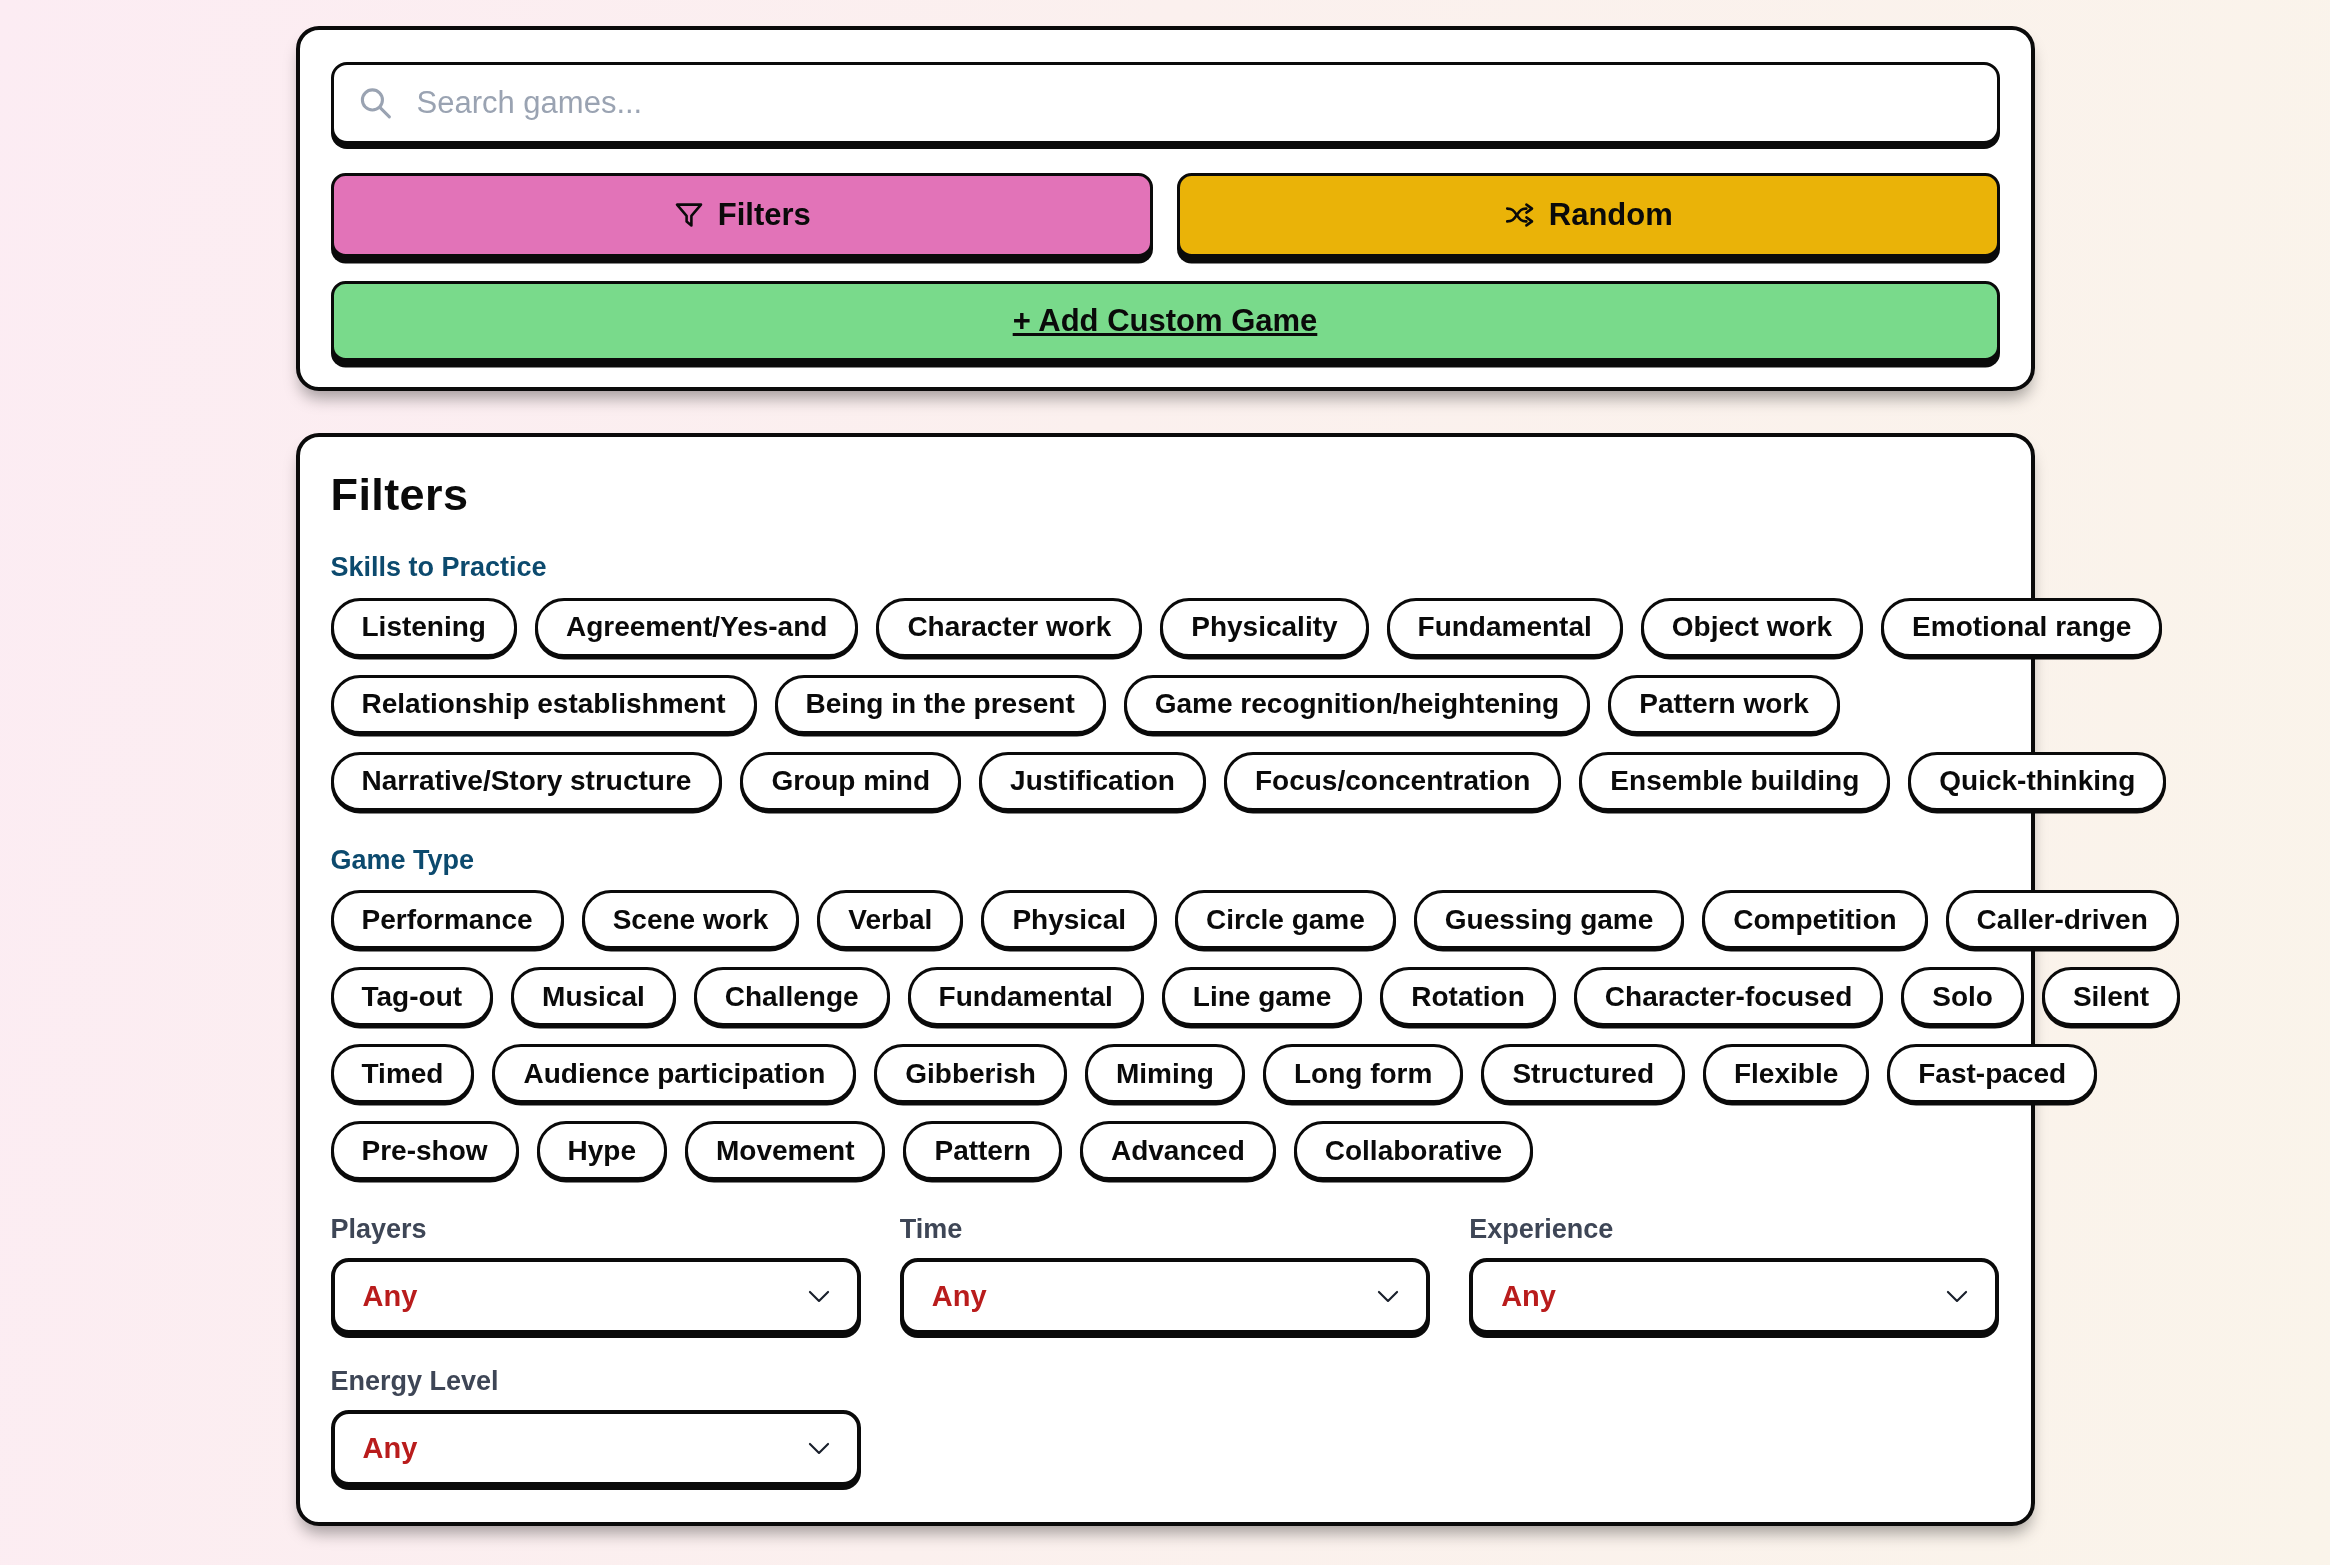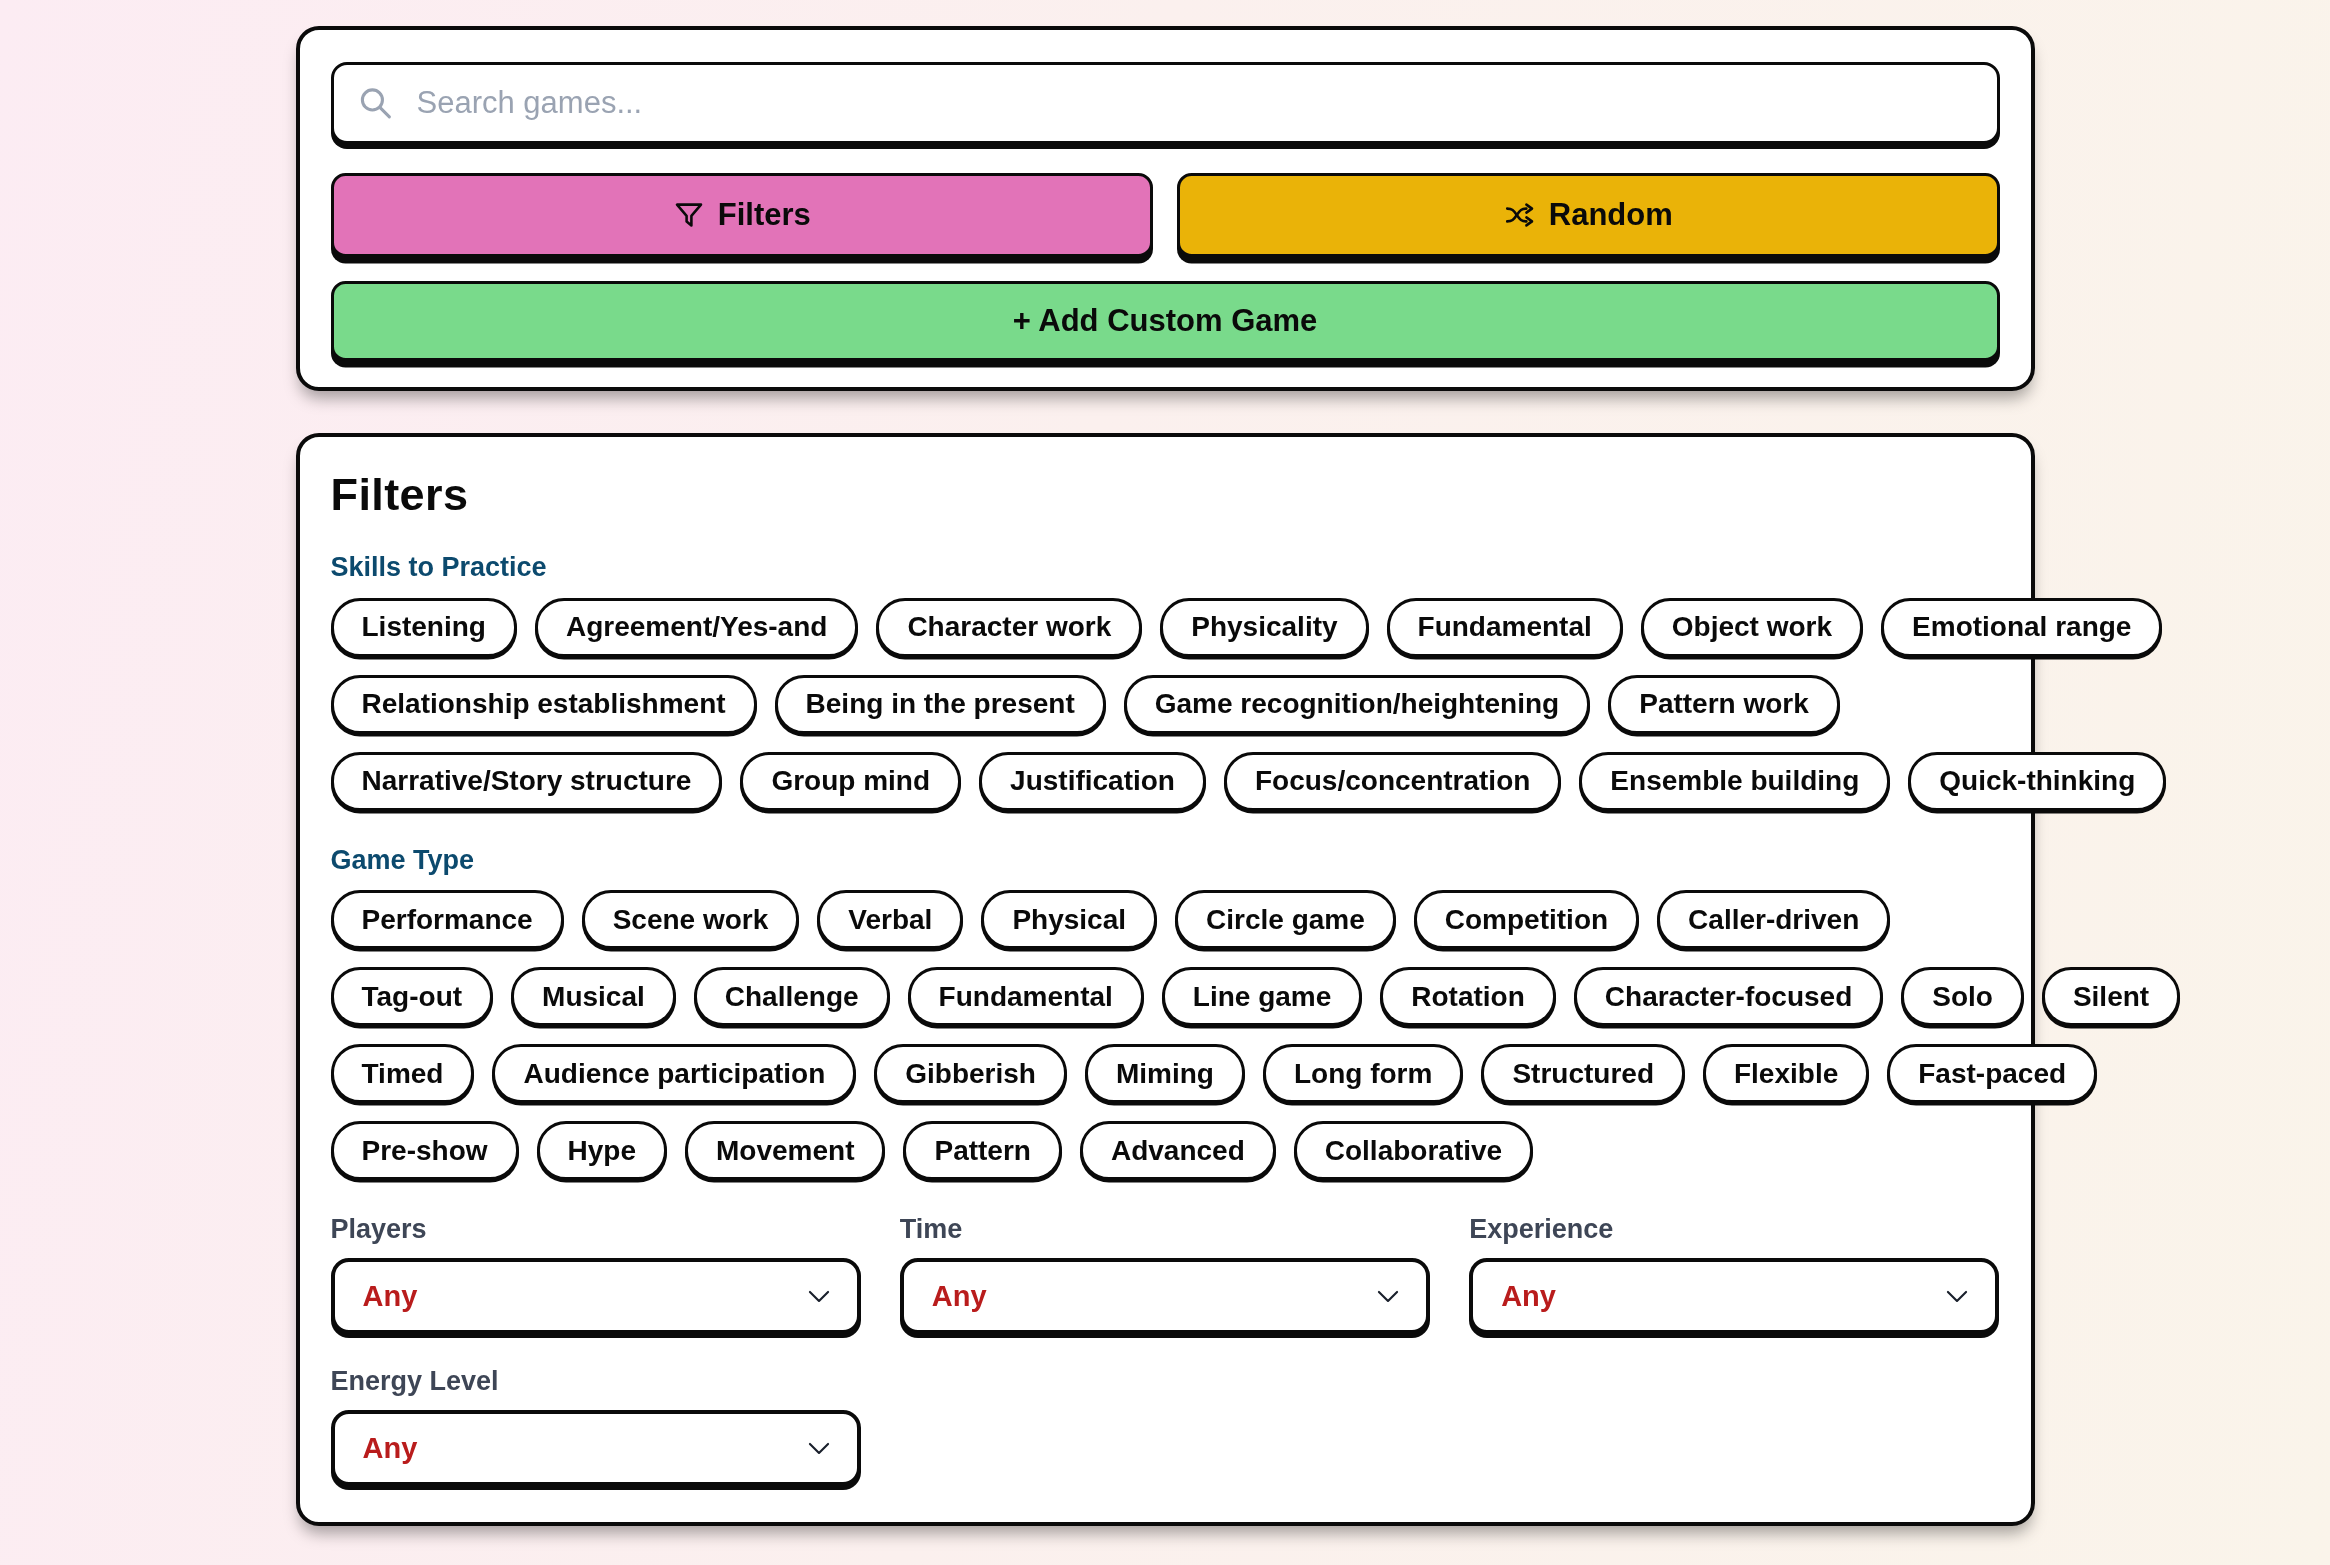--- a/index.html
+++ b/index.html
@@ -41,21 +41,21 @@
   .btn {
     display: flex; align-items: center; justify-content: center; gap: 13px;
     height: 84px; border: 3.2px solid #0a0a0a; border-radius: 14.6px;
     box-shadow: 0 6.5px 0 #0a0a0a;
     font-family: inherit; font-size: 31px; font-weight: 700; color: #0a0a0a;
     cursor: pointer;
   }
   .btn svg { width: 32px; height: 32px; }
   .btn-filters { flex: 1; background: #e273b8; }
   .btn-random  { flex: 1; background: #eab308; }
-  .btn-add { width: 100%; height: 80px; background: #79da8b; margin-top: 24px; }
+  .btn-add { width: 100%; height: 80px; background: #79da8b; margin-top: 24px; text-decoration: underline; }
 
   
   .filters-card { margin-top: 42px; padding: 32px 31px 36px 31px; }
   .panel-title { font-size: 45px; font-weight: 800; color: #0a0a0a; letter-spacing: 0.4px; }
   .section-label { font-size: 27px; font-weight: 700; color: #0c4a6e; }
   .mt-skills { margin-top: 31px; }
   .mt-section { margin-top: 34px; }
 
   .chip-rows { margin-top: 14.6px; display: flex; flex-direction: column; gap: 18px; }
   .chip-row { display: flex; gap: 18px; }
@@ -161,20 +161,21 @@
       </div>
 
     <div class="section-label mt-section">Game Type</div>
     <div class="chip-rows">
         <div class="chip-row">
           <button class="chip">Performance</button>
           <button class="chip">Scene work</button>
           <button class="chip">Verbal</button>
           <button class="chip">Physical</button>
           <button class="chip">Circle game</button>
+          <button class="chip">Guessing game</button>
           <button class="chip">Competition</button>
           <button class="chip">Caller-driven</button>
         </div>
         <div class="chip-row">
           <button class="chip">Tag-out</button>
           <button class="chip">Musical</button>
           <button class="chip">Challenge</button>
           <button class="chip">Fundamental</button>
           <button class="chip">Line game</button>
           <button class="chip">Rotation</button>

